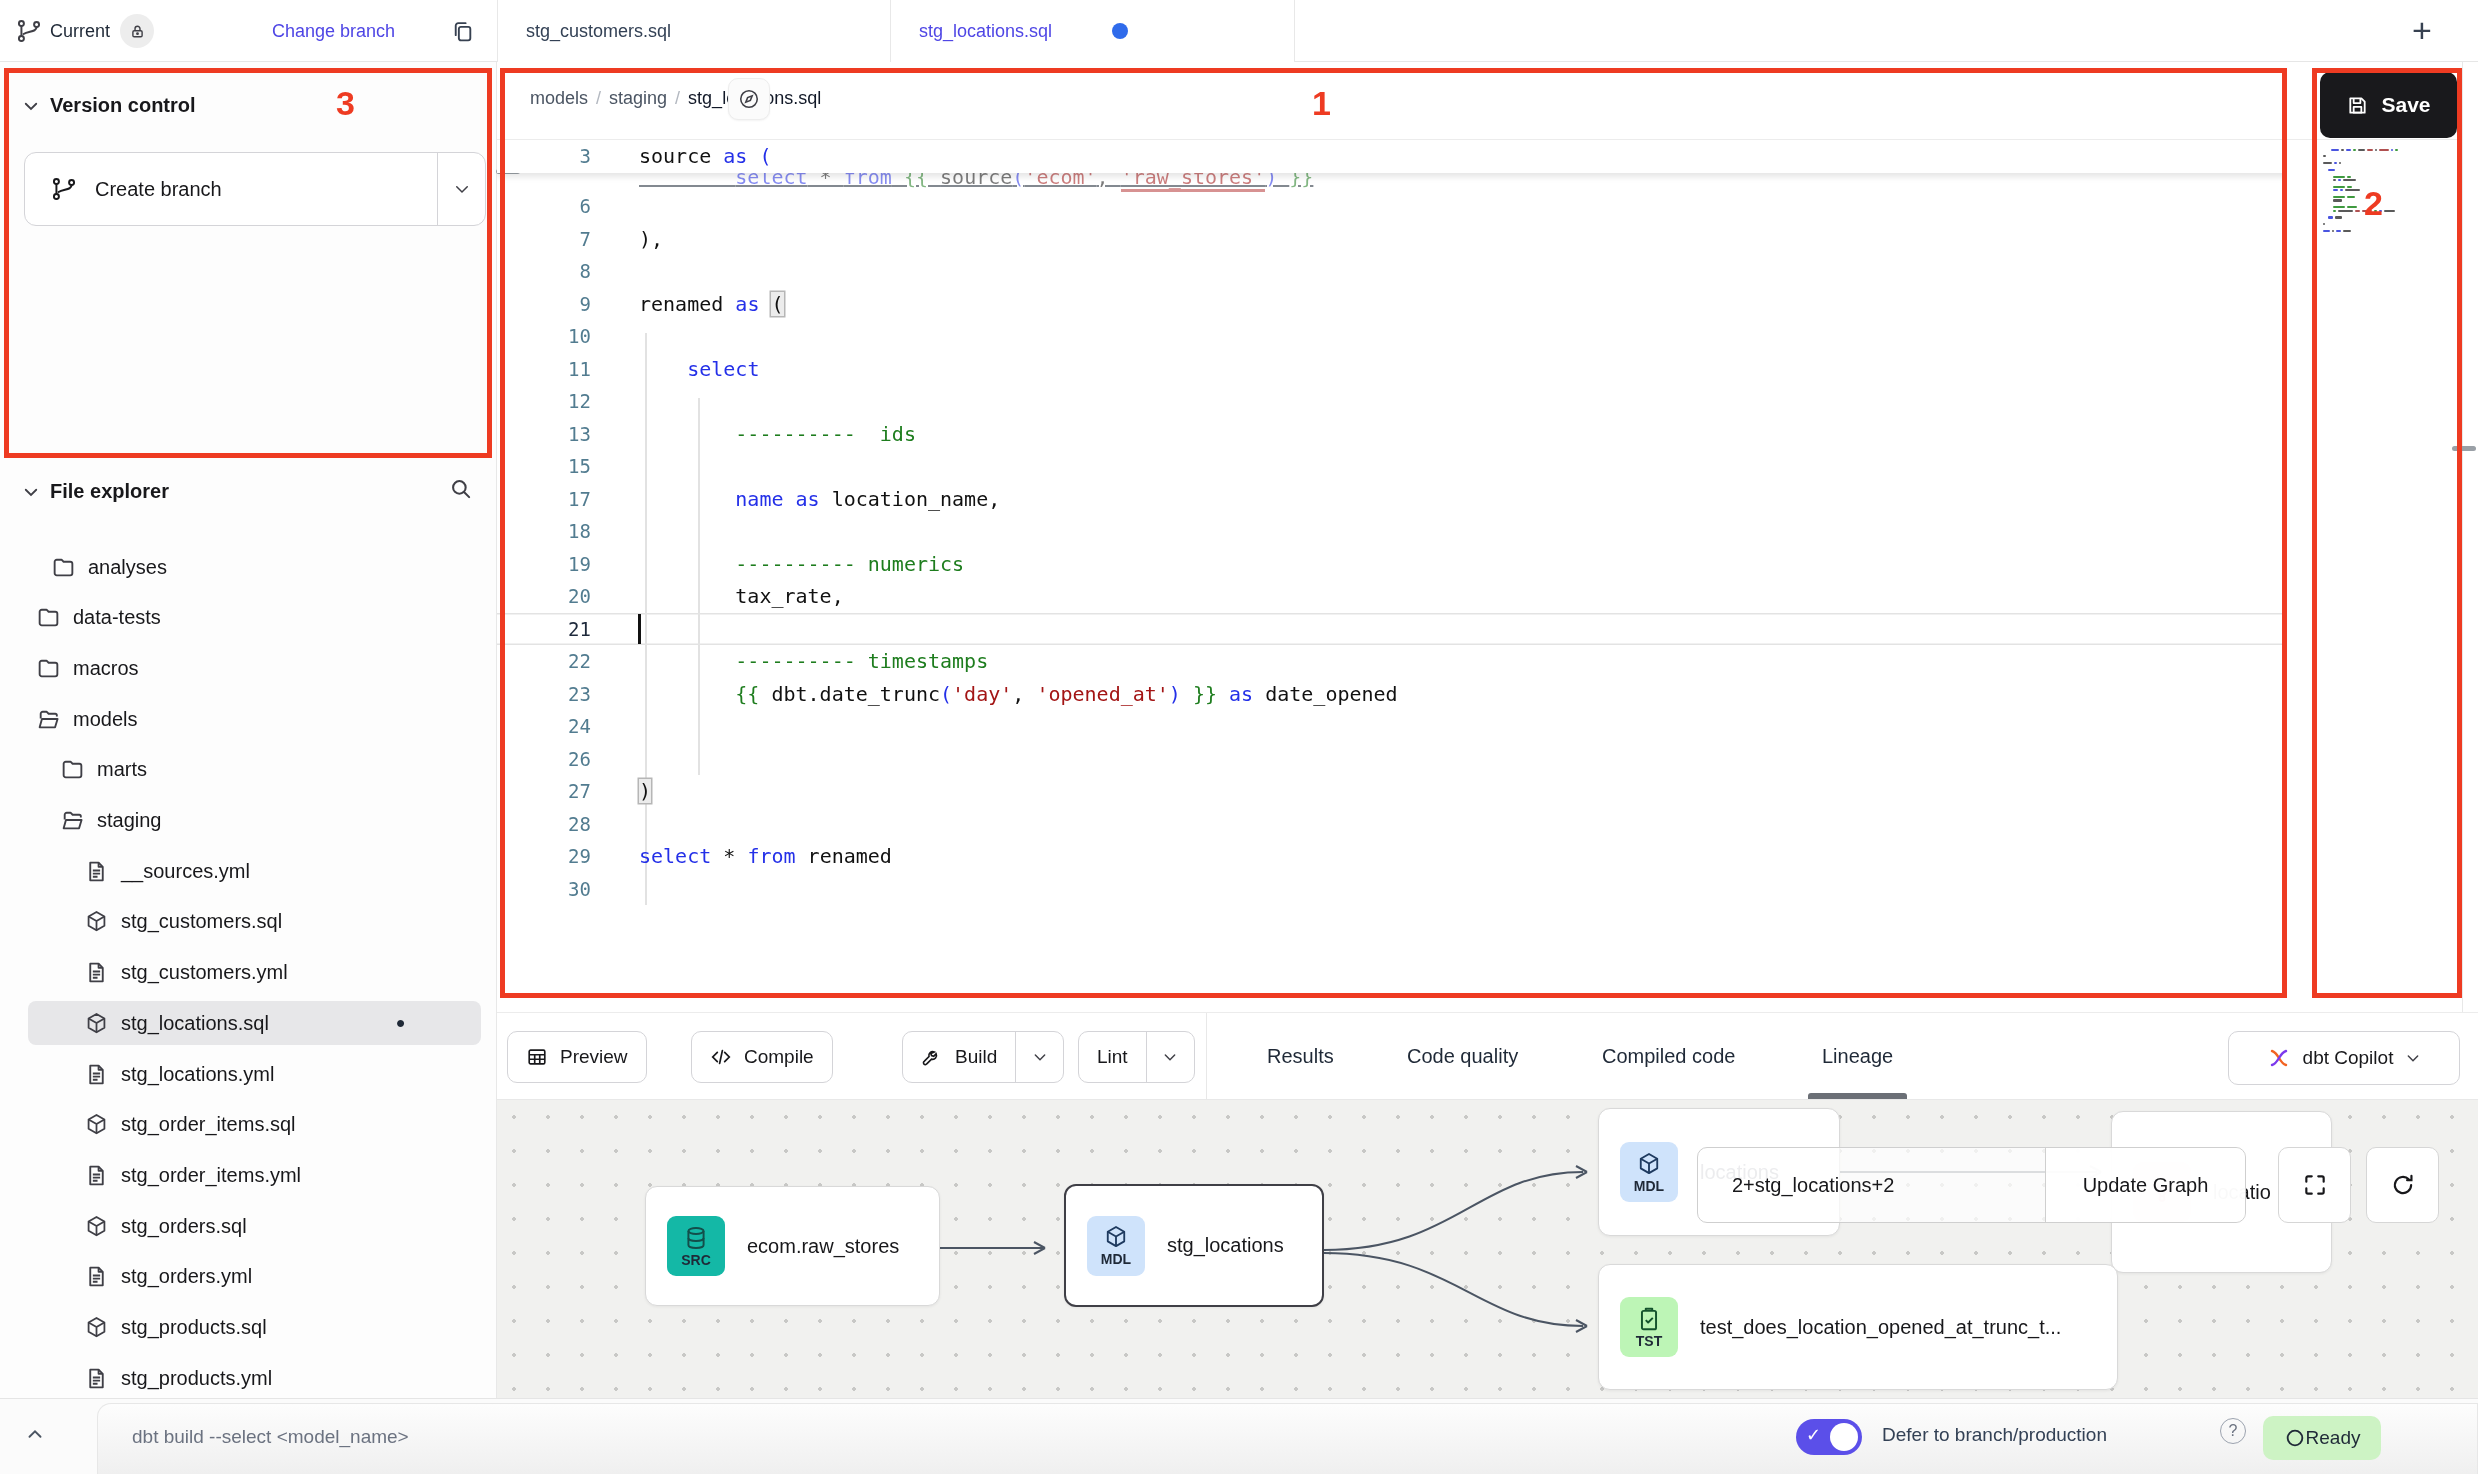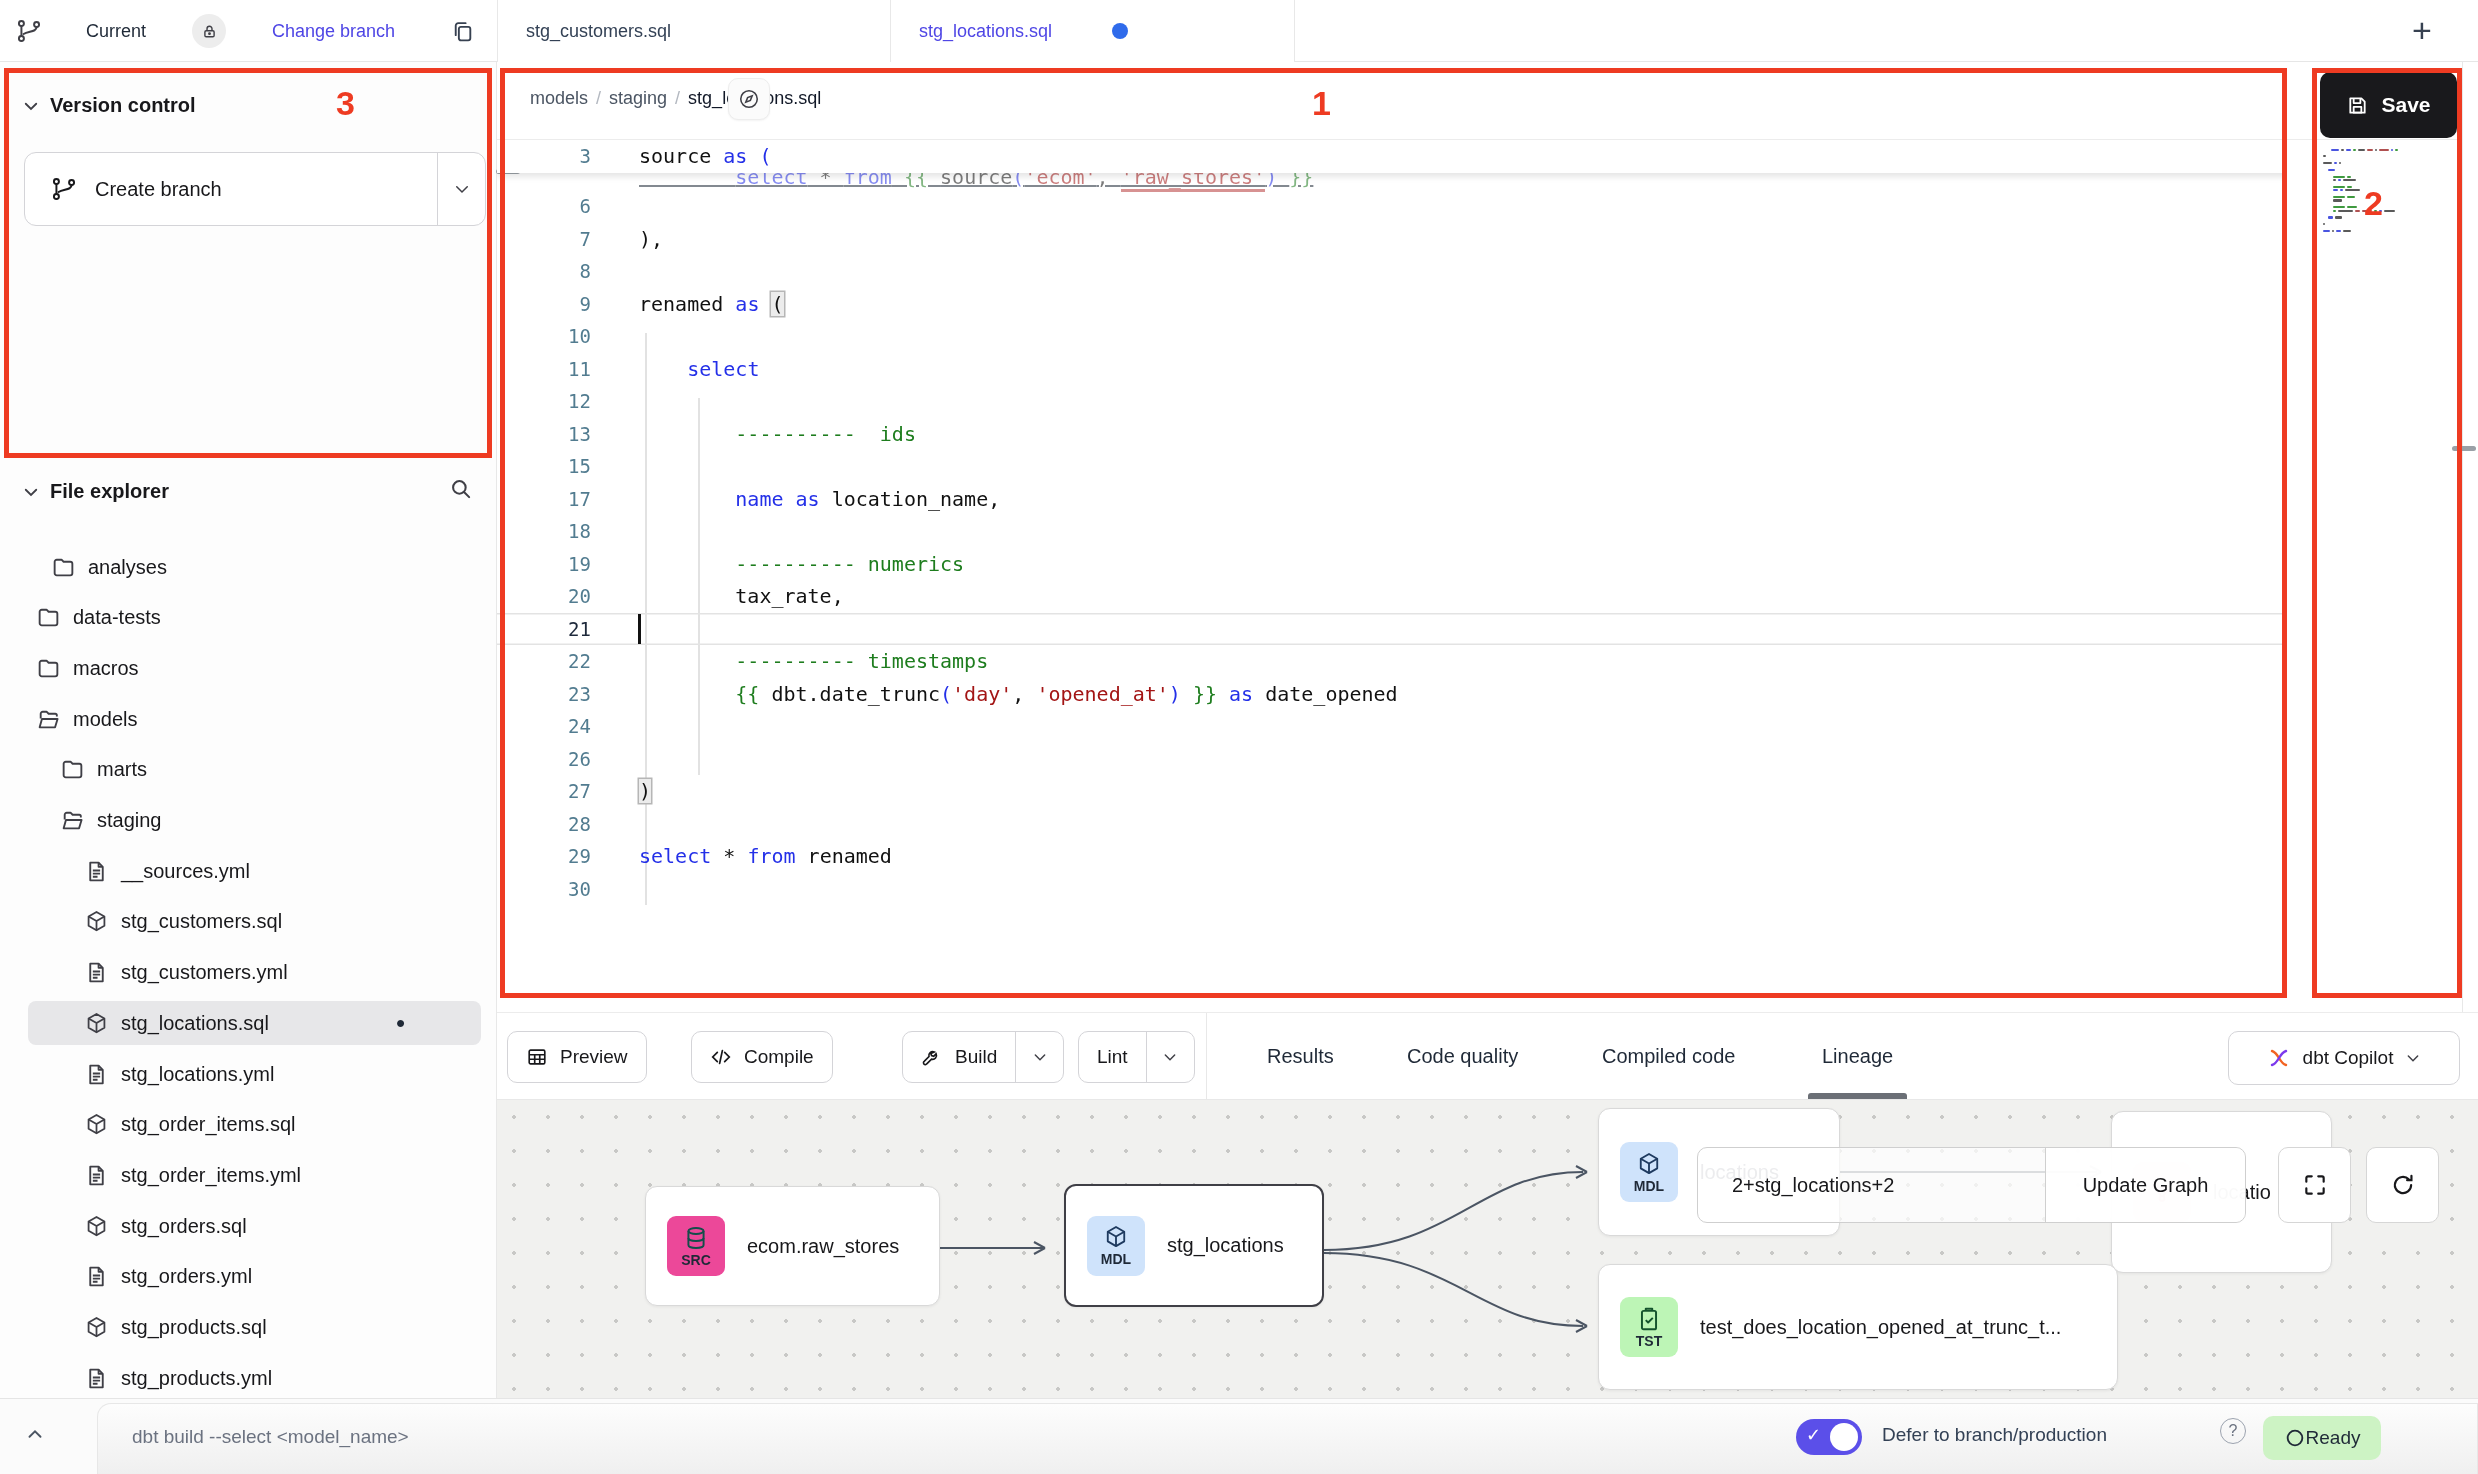--- a/index.html
+++ b/index.html
@@ -79,21 +79,21 @@
   .rtab.active::after { content:""; position:absolute; left:-14px; right:-14px; bottom:0; height:6px; background:#6b6f76; border-radius:3px 3px 0 0; }
   .copilot { position:absolute; left:1731px; top:18px; width:232px; height:54px; border:1px solid #d4d4d8; border-radius:10px; display:flex; align-items:center; justify-content:center; gap:12px; font-size:19px; color:#18181b; background:#fff; }
 
   
   .canvas { left:497px; top:1100px; width:1981px; height:298px; background:#f1f1ef;
     background-image:radial-gradient(#c8c8c6 1.6px, transparent 1.7px); background-size:34px 34px; overflow:hidden; }
   .lnode { position:absolute; background:#fff; border:1.5px solid #d9d9d9; border-radius:12px; display:flex; align-items:center; box-shadow:0 1px 3px rgba(0,0,0,.06); }
   .lnode.selected { border:2.5px solid #3f3f46; }
   .lbadge { width:58px; height:60px; border-radius:9px; margin-left:21px; display:flex; flex-direction:column; align-items:center; justify-content:center; gap:1px; font-size:14px; font-weight:600; color:#1f2937; flex:none; }
   .llabel { font-size:20px; color:#18181b; margin-left:22px; white-space:nowrap; overflow:hidden; }
-  .b-src{background:#ec4899;} .b-mdl{background:#cfe3fb;} .b-tst{background:#bdf5b6;} .b-pink{background:#f5c9cf;}
+  .b-src{background:#14b8a6;} .b-mdl{background:#cfe3fb;} .b-tst{background:#bdf5b6;} .b-pink{background:#f5c9cf;}
   .edges { position:absolute; left:0; top:0; pointer-events:none; }
   .sel-group { position:absolute; left:1200px; top:47px; width:549px; height:76px; border:1px solid #cfcfcf; border-radius:10px; display:flex; background:rgba(255,255,255,.72); }
   .sel-inp { flex:none; width:347px; display:flex; align-items:center; padding-left:34px; font-size:20px; color:#18181b; }
   .sel-upd { flex:1; border-left:1px solid #cfcfcf; background:rgba(255,255,255,.9); display:flex; align-items:center; justify-content:center; font-size:20px; color:#18181b; border-radius:0 10px 10px 0; }
   .gbtn { position:absolute; top:47px; width:73px; height:76px; background:#fff; border:1px solid #d6d6d6; border-radius:10px; display:flex; align-items:center; justify-content:center; }
 
   
   .bottombar { left:0; top:1398px; width:2478px; height:76px; background:#fbfbfb; border-top:1px solid #e5e5e5; }
   .cmd-panel { position:absolute; left:97px; top:4px; width:2381px; height:72px; background:linear-gradient(#fdfdfd,#efefef); border-radius:14px 0 0 0; border:1px solid #e7e7e7; border-bottom:none; }
   .cmd-text { position:absolute; left:34px; top:22px; font-size:19px; color:#6b7280; }
@@ -107,21 +107,21 @@
   
   .ann-box { position:absolute; border:5px solid #ee3b22; pointer-events:none; z-index:50; }
   .ann-num { position:absolute; color:#ee3b22; font-size:34px; font-weight:800; z-index:51; pointer-events:none; }
 </style>
 </head>
 <body>
 
 <div class="stage">
 
   <div class="abs topbar">
-    <div class="tb-left" style="left:16px;gap:36px;">
+    <div class="tb-left" style="left:16px;">
       <svg class="ic" width="26" height="26" viewBox="0 0 24 24" fill="none" stroke="#3f3f46" stroke-width="1.8" stroke-linecap="round">
           <circle cx="5" cy="5" r="2.3"></circle>
           <circle cx="5" cy="19" r="2.3"></circle>
           <circle cx="19" cy="6" r="2.3"></circle>
           <path d="M5 7.3v9.4 M19 8.3c0 5-8 3.5-12 6.5"></path>
         </svg>
       <span class="cur-label">Current</span>
       <span class="lock-badge">
         <svg class="ic" width="17" height="17" viewBox="0 0 24 24" fill="none" stroke="#3f3f46" stroke-width="2">
             <rect x="5.5" y="11" width="13" height="8.5" rx="1.8"></rect>

